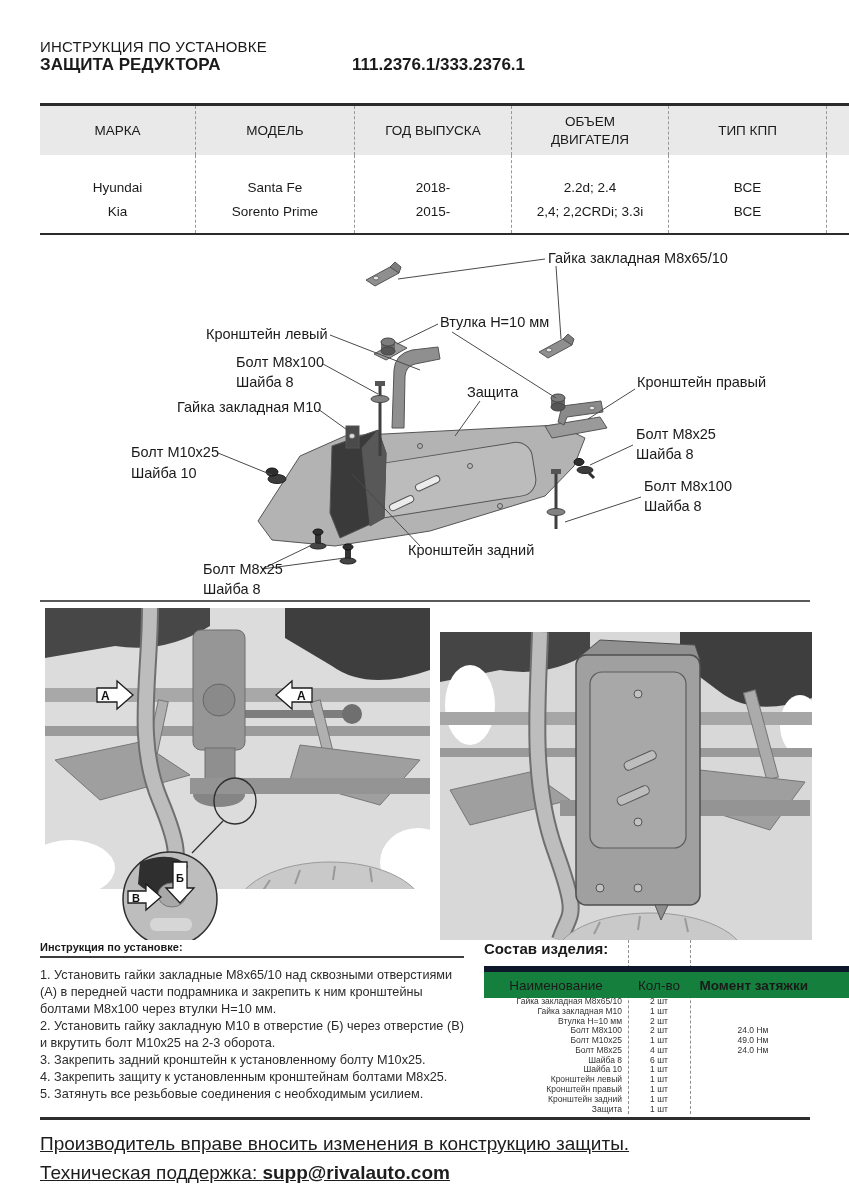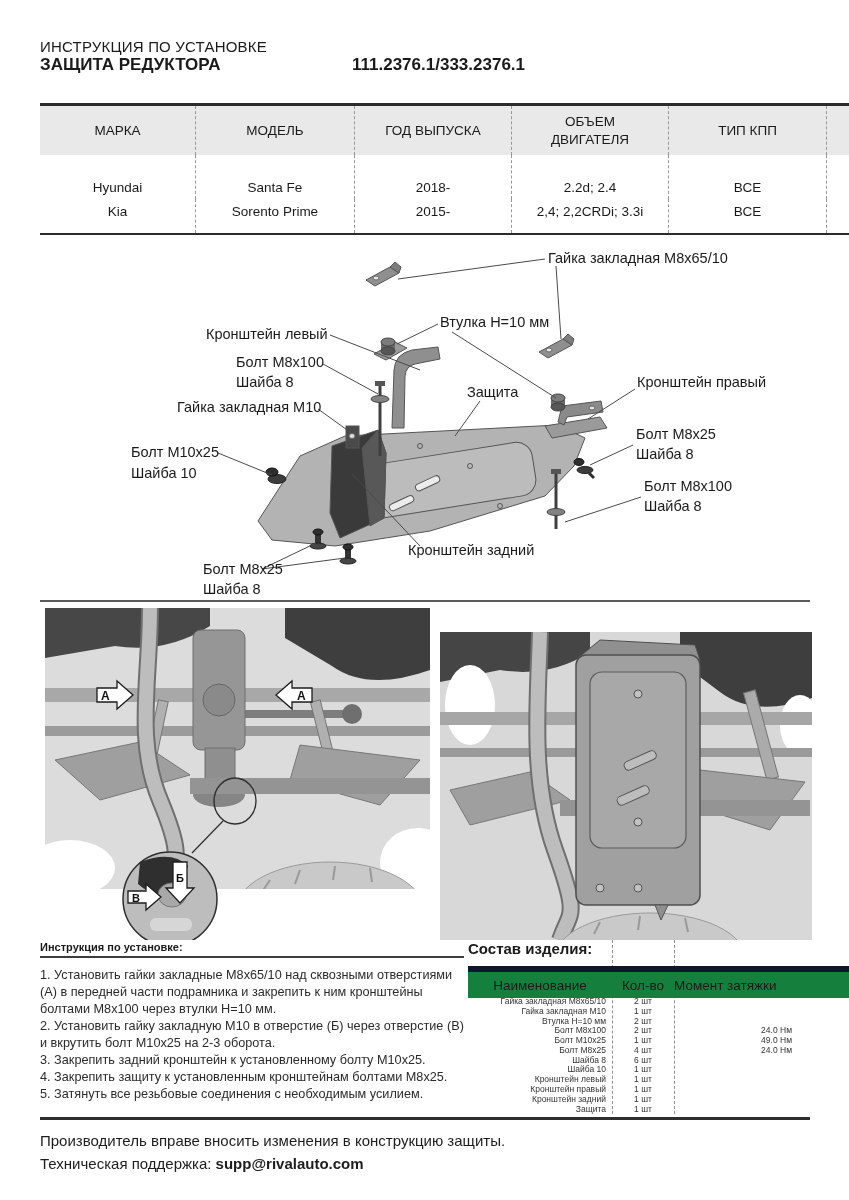--- a/index.html
+++ b/index.html
@@ -32,36 +32,36 @@
   .photoL{position:absolute;left:45px;top:608px;}
   .photoR{position:absolute;left:440px;top:632px;}
   .ar{fill:#fff;stroke:#1d1d1d;stroke-width:1.3;}
   .artxt{font-size:12px;font-weight:bold;fill:#111;}
   
   .instr{position:absolute;left:40px;top:941px;width:432px;}
   .instr .ititle{font-size:11px;font-weight:bold;}
   .instr .irule{margin-top:3px;width:424px;height:2px;background:#3d3d3d;}
   .instr .steps{margin-top:9px;font-size:12.7px;line-height:1.34;color:#2b2b2b;}
   
-  .parts{position:absolute;left:468px;top:940px;width:324px;height:174px;}
+  .parts{position:absolute;left:484px;top:940px;width:324px;height:174px;}
   .parts .dash{position:absolute;top:0;bottom:0;width:0;border-left:1px dashed #8f8f8f;}
   .parts .d1{left:144px;} .parts .d2{left:206px;}
   .parts .ptitle{font-size:15px;font-weight:bold;}
   .parts .phead{position:absolute;left:0;top:26px;width:384px;height:26px;background:#15803d;
                 border-top:6px solid #0f172a;display:flex;align-items:center;font-size:13.5px;}
   .parts .phc0{width:144px;text-align:center;}
   .parts .phc1{width:62px;text-align:center;}
-  .parts .phc2{width:118px;text-align:left;}
+  .parts .phc2{width:118px;text-align:right;font-weight:bold;}
   .parts .prows{position:absolute;left:0;top:56px;width:324px;}
   .prow{display:flex;height:9.8px;align-items:center;font-size:8.5px;color:#333;}
   .pname{width:138px;text-align:right;padding-right:6px;}
   .pqty{width:62px;text-align:center;}
-  .ptorque{width:110px;text-align:right;padding-left:8px;}
-  
-  .foot{position:absolute;left:40px;top:1130px;width:770px;font-size:15px;line-height:1.5;color:#1d1d1d;}
+  .ptorque{width:110px;text-align:center;padding-left:8px;}
+  
+  .foot{position:absolute;left:40px;top:1130px;width:770px;font-size:19px;line-height:1.5;color:#1d1d1d;text-decoration:underline;}
   .foot b{font-weight:bold;text-align:center;}
 </style>
 </head>
 <body>
 
 <div class="page">
 
   <div class="hdr">
     <div class="t1">ИНСТРУКЦИЯ ПО УСТАНОВКЕ</div>
     <div class="t2row">

